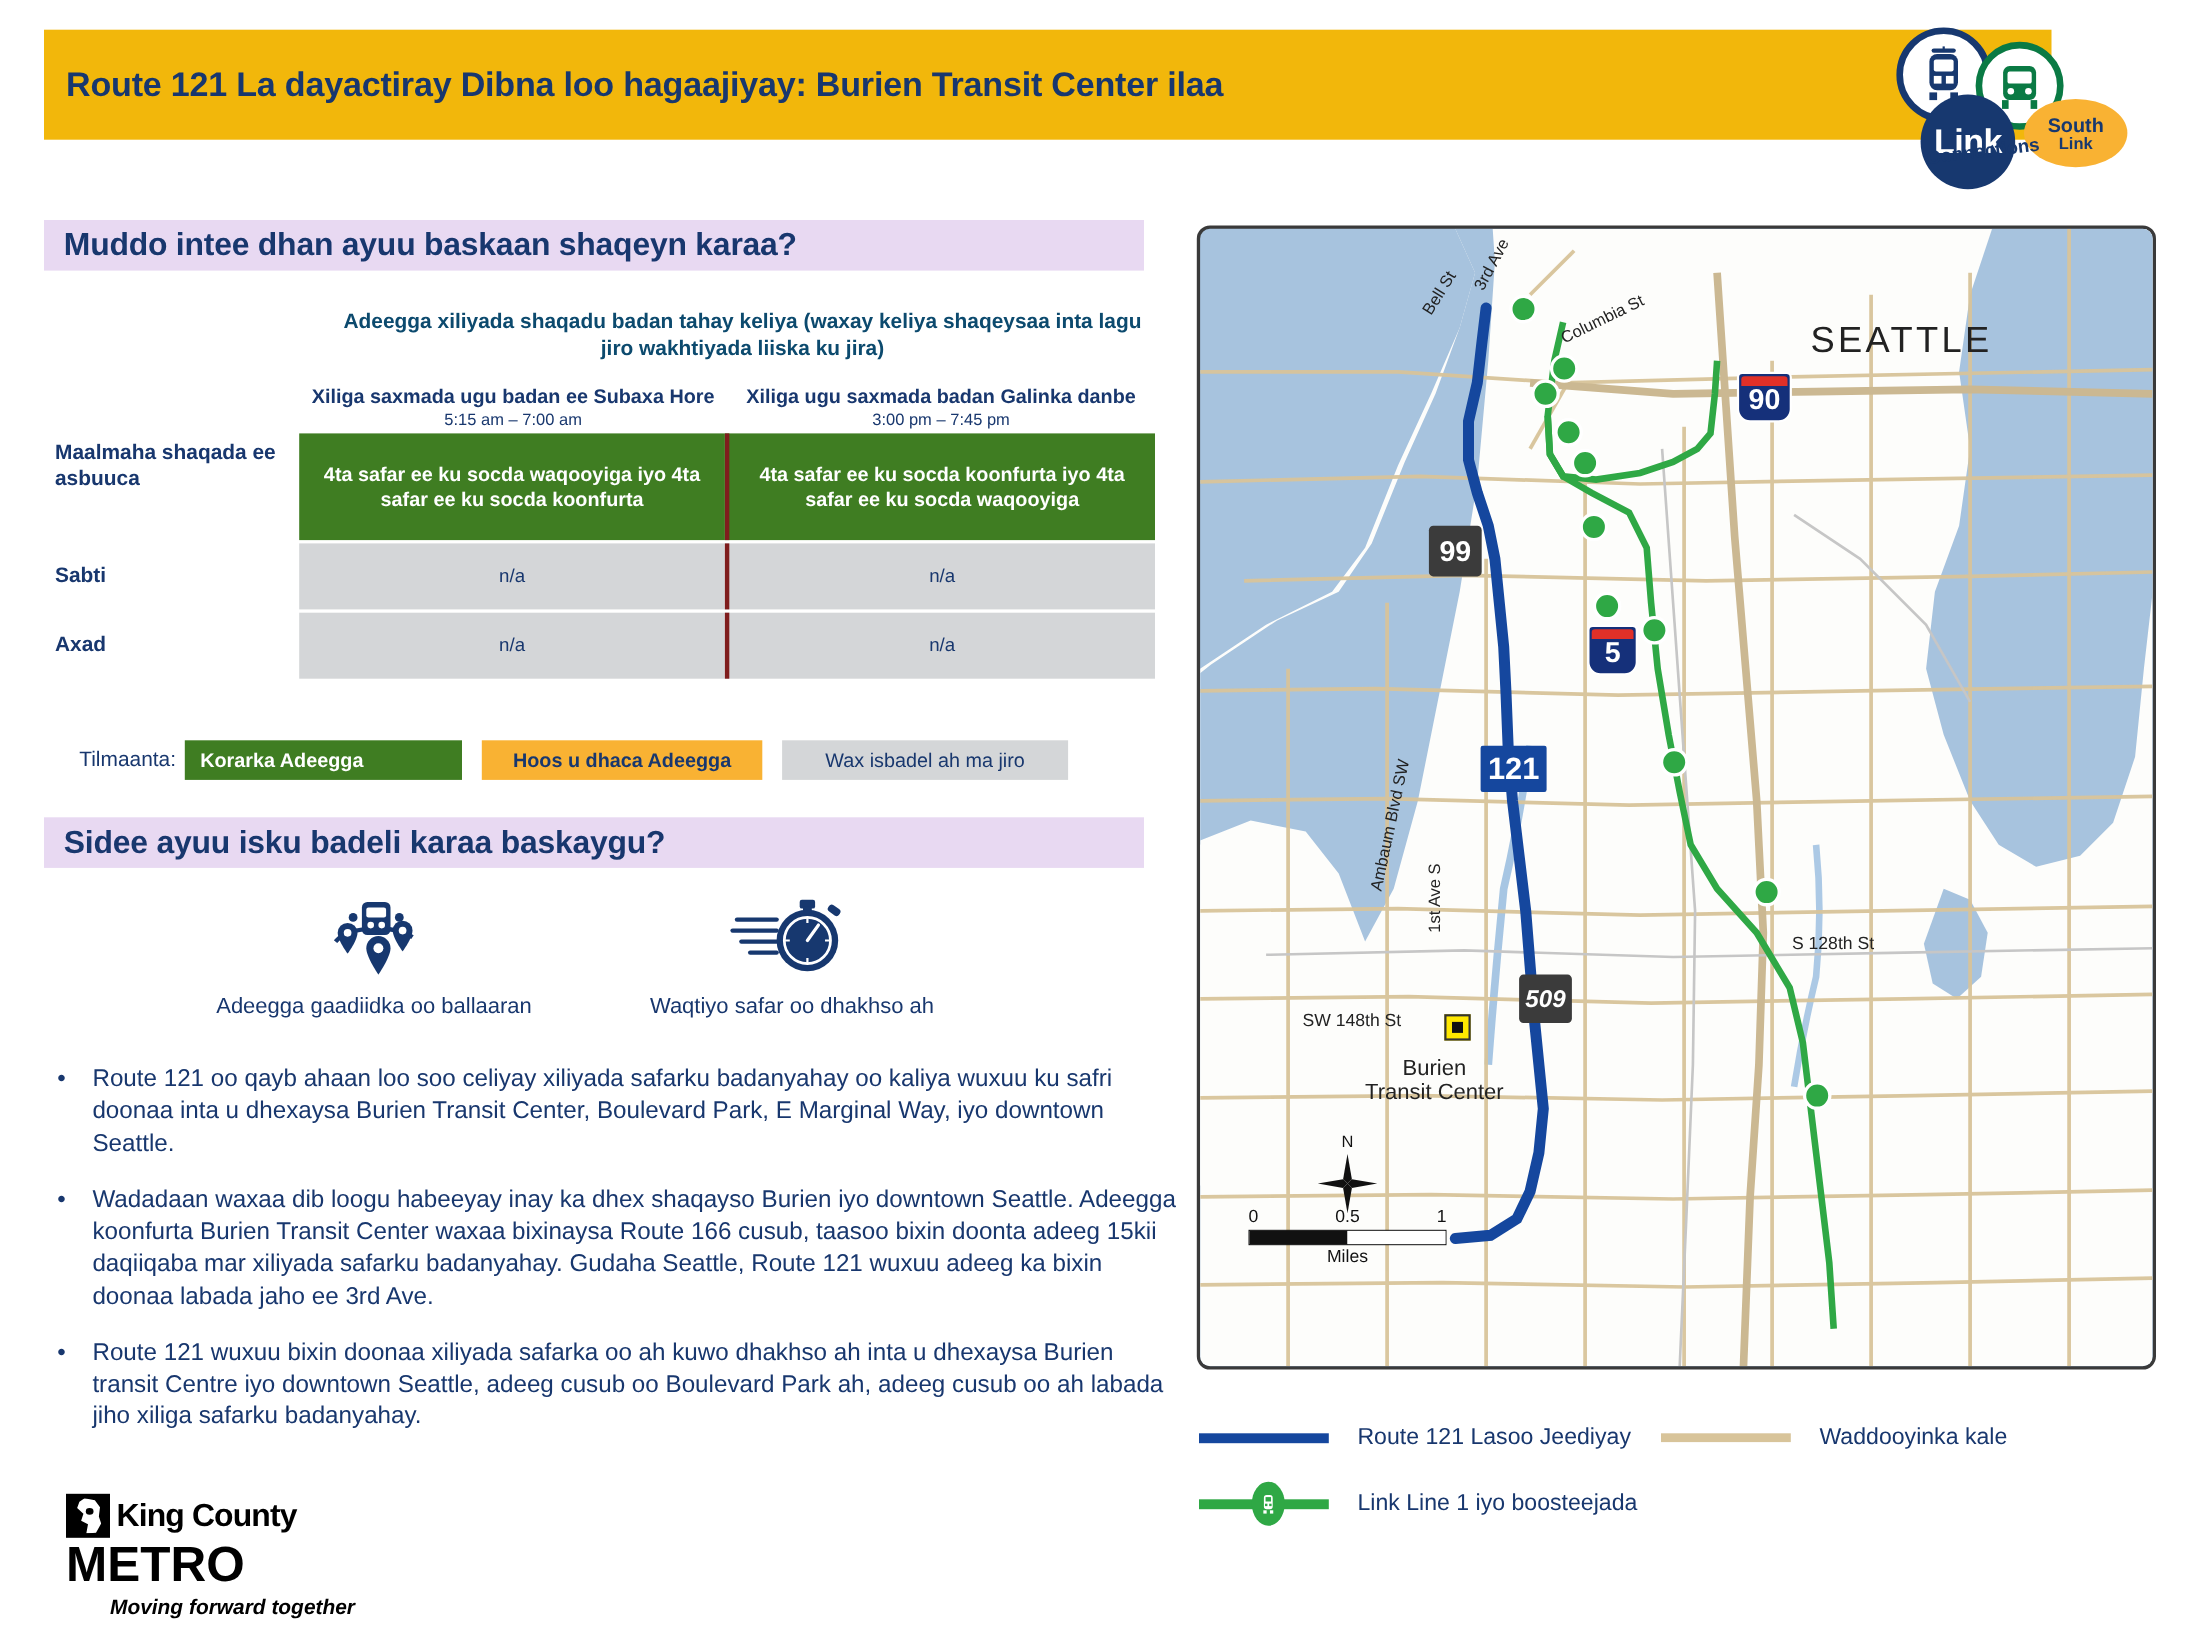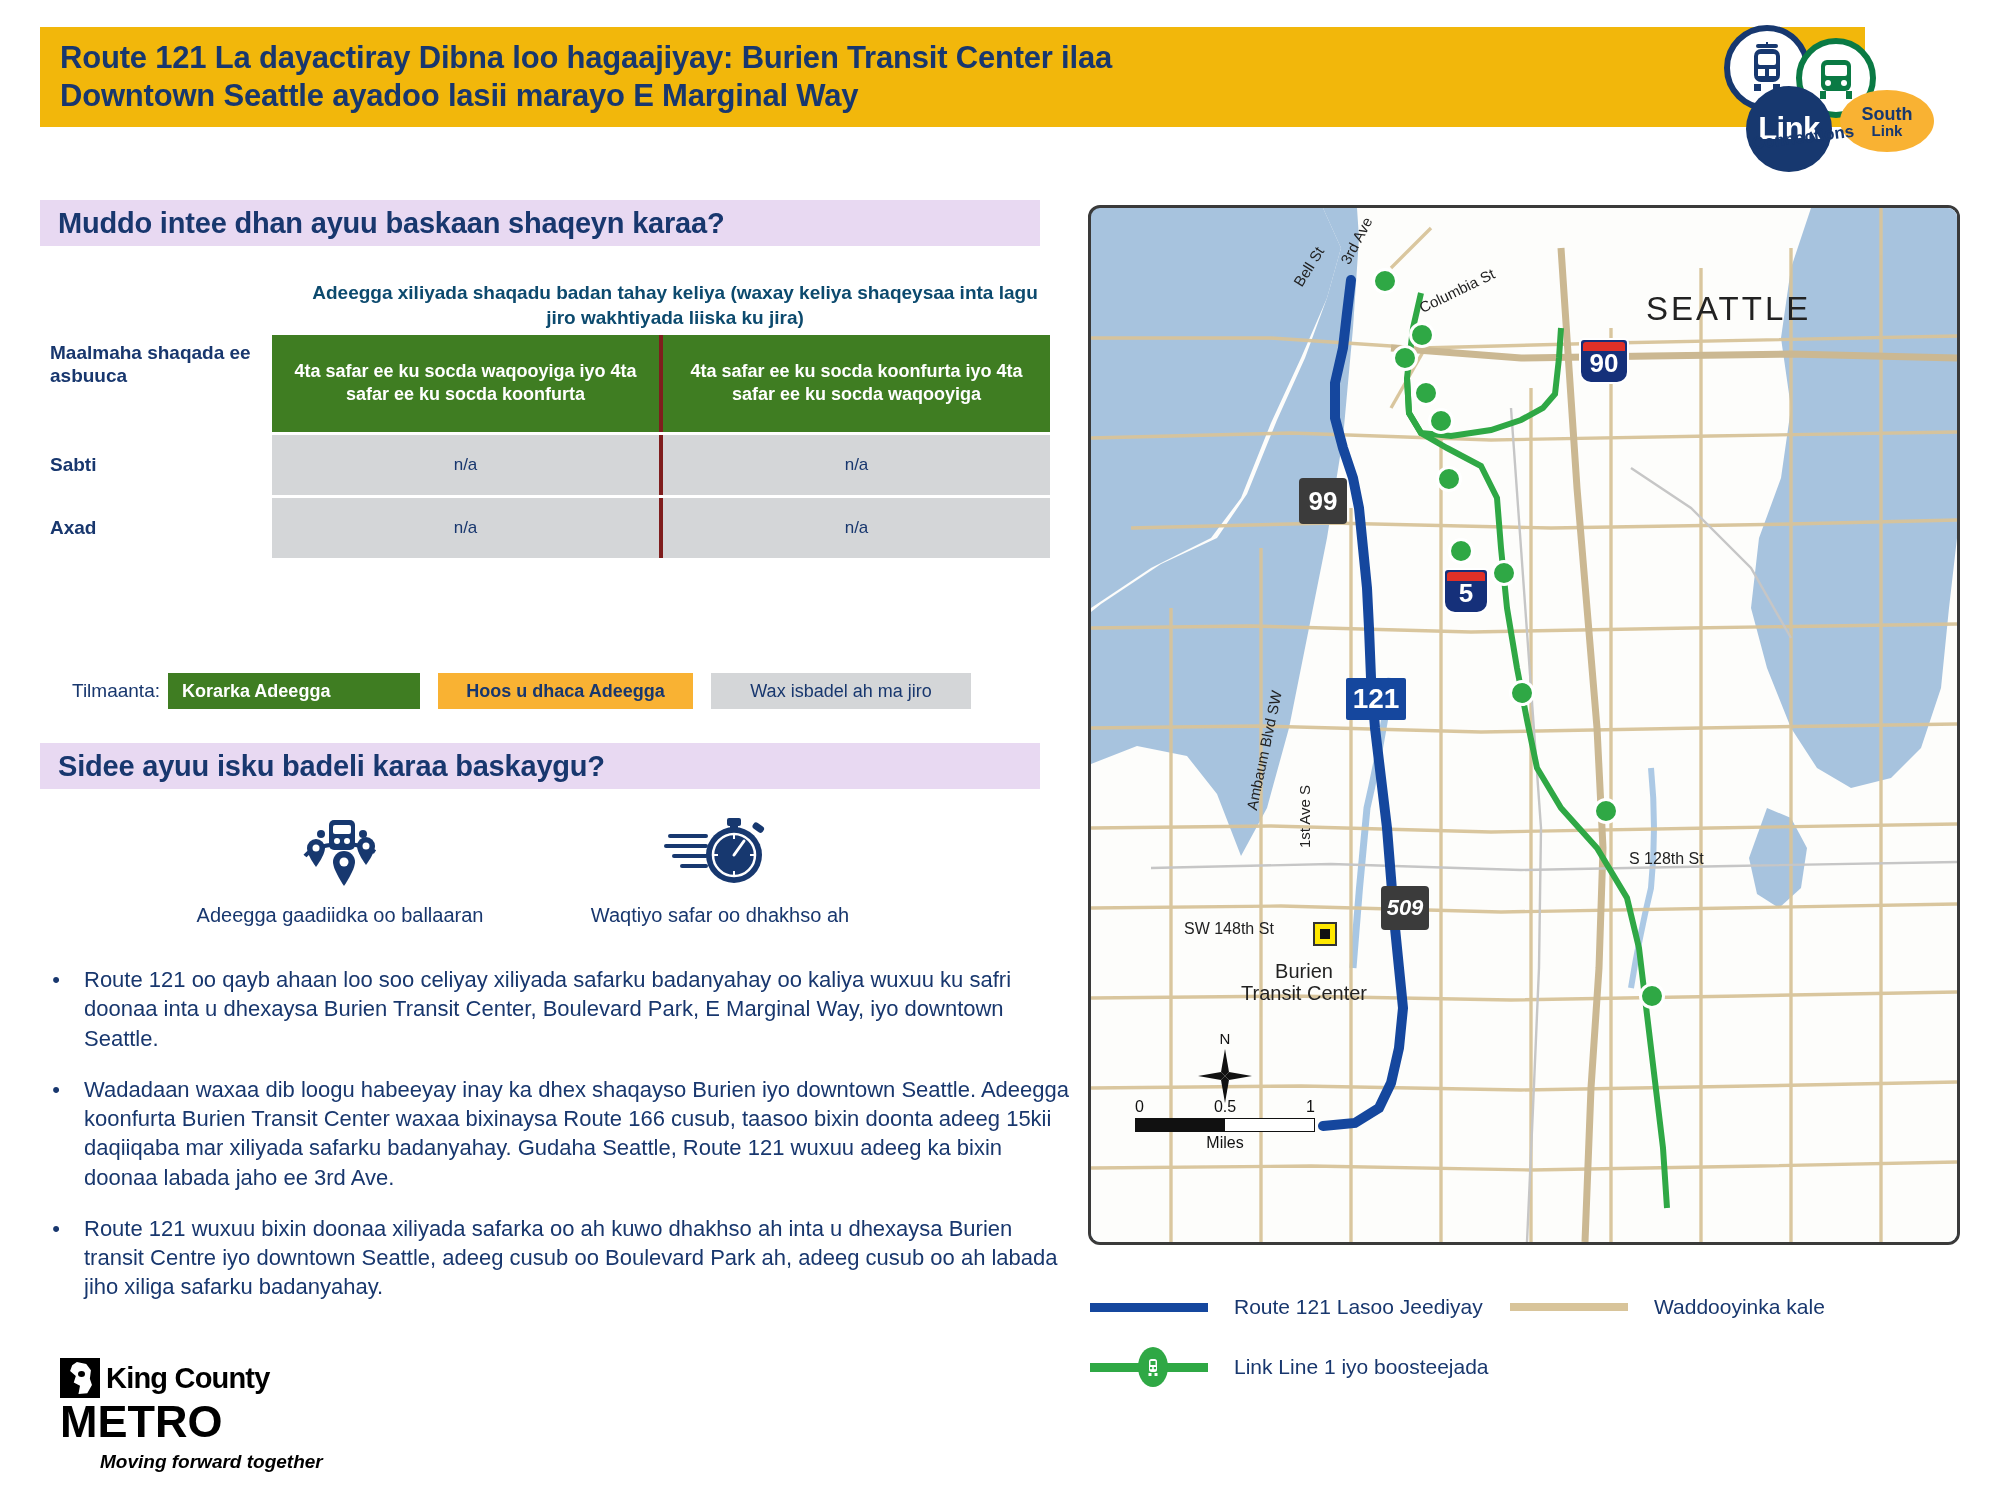--- a/index.html
+++ b/index.html
@@ -183,21 +183,20 @@
   .ml-label { color:#18376e; font-size:21px; margin-left:26px; }
 </style>
 </head>
 <body>
 
 <div class="page">
 
   <div class="title-banner">
     <div class="title-text">
       <div>Route 121 La dayactiray Dibna loo hagaajiyay: Burien Transit Center ilaa</div>
-      <div>Downtown Seattle ayadoo lasii marayo E Marginal Way</div>
     </div>
   </div>
 
   <div class="logo-link">
     <div class="lc-circle lc-train-c">
       <svg width="44" height="52" viewBox="0 0 44 52">
         <rect x="9" y="7" width="26" height="33" rx="7" fill="#17386f"></rect>
         <rect x="13" y="12" width="18" height="11" rx="2" fill="#fff"></rect>
         <rect x="13" y="27" width="7" height="7" fill="#fff"></rect>
         <rect x="24" y="27" width="7" height="7" fill="#fff"></rect>
@@ -227,20 +226,31 @@
     <div class="lc-conn">Connections</div>
   </div>
 
   <div class="sec-head" id="sec-head-1">
     <span>Muddo intee dhan ayuu baskaan shaqeyn karaa?</span>
   </div>
 
   <div class="tbl">
     <div class="tbl-intro">Adeegga xiliyada shaqadu badan tahay keliya (waxay keliya shaqeysaa inta lagu jiro wakhtiyada liiska ku jira)</div>
 
+    <div class="tbl-colheads">
+      <div class="spacer"></div>
+      <div class="ch">
+        <div class="ch-l1">Xiliga saxmada ugu badan ee Subaxa Hore</div>
+        <div class="ch-l2">5:15 am – 7:00 am</div>
+      </div>
+      <div class="ch">
+        <div class="ch-l1">Xiliga ugu saxmada badan Galinka danbe</div>
+        <div class="ch-l2">3:00 pm – 7:45 pm</div>
+      </div>
+    </div>
 
     <div class="tbl-row row-head">
       <div class="rh">Maalmaha shaqada ee asbuuca</div>
       <div class="cell green">4ta safar ee ku socda waqooyiga iyo 4ta safar ee ku socda koonfurta</div>
       <div class="cell green">4ta safar ee ku socda koonfurta iyo 4ta safar ee ku socda waqooyiga</div>
     </div>
 
     <div class="tbl-row row-na">
       <div class="rh">Sabti</div>
       <div class="cell grey">n/a</div>

